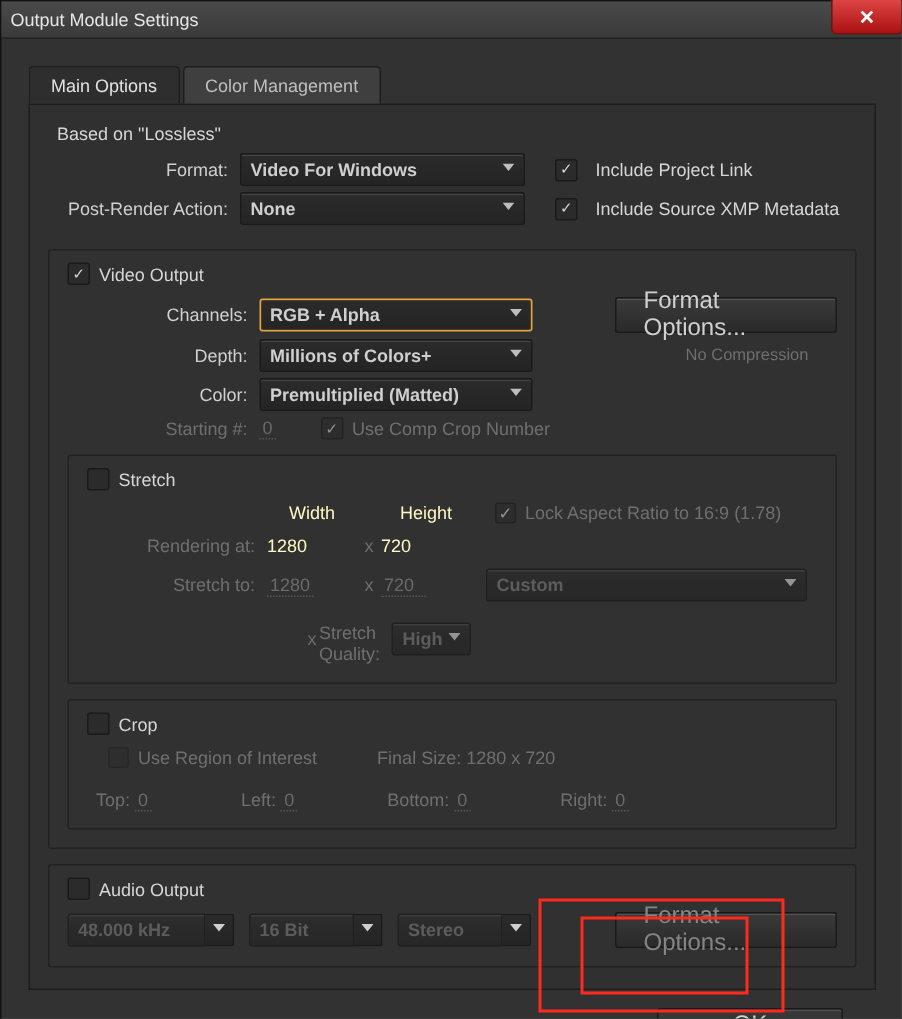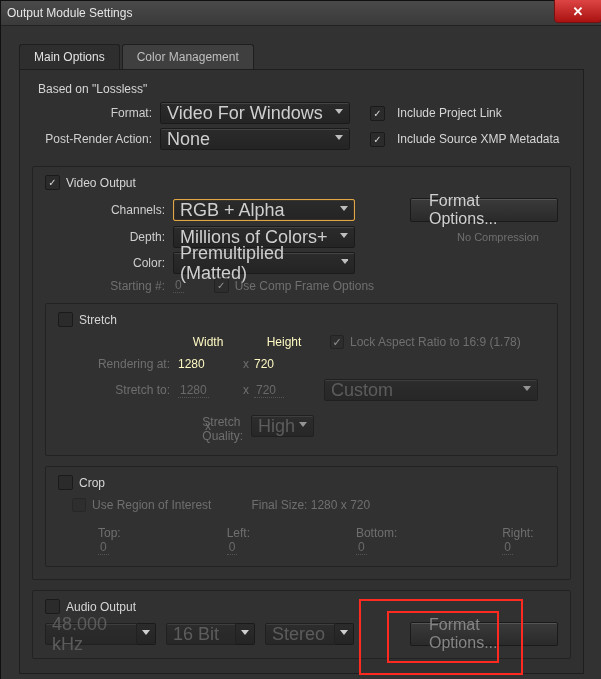--- a/index.html
+++ b/index.html
@@ -36,21 +36,22 @@
   .label-right.dim{color:var(--text-mute);}
   .select, .text-input{
     background:linear-gradient(#2b2b2b,#242424);
     border:1px solid #1a1a1a;
     color:#cfcfcf;
     height:20px;line-height:20px;
     padding:0 6px;
     display:flex;align-items:center;justify-content:space-between;
     border-radius:2px;
     box-shadow:inset 0 1px 0 #444;
-    font-size:18px;
+    font-size:12px;
+    font-weight:bold;
   }
   .select .caret{margin-left:4px;opacity:0.9;}
   .select.accent{border:1px solid var(--accent);box-shadow:0 0 1px var(--accent) inset;}
   .btn{
     background:linear-gradient(#3a3a3a,#2a2a2a);
     border:1px solid #1a1a1a;color:#d0d0d0;height:22px;
     padding:0 18px;border-radius:2px;display:inline-flex;align-items:center;justify-content:center;
     font-size:16px;box-shadow:inset 0 1px 0 #555;cursor:pointer;
   }
   .btn.dim{color:#858585;}
@@ -60,21 +61,21 @@
   .underv{color:#8a8a8a;border-bottom:1px dotted #555;padding:0 2px;}
   .underv.dim{color:#6a6a6a;}
   .muted{color:var(--text-mute);}
   .small{font-size:11px;}
   .section-grid{display:grid;grid-template-columns:120px 60px 16px 60px 1fr;align-items:center;row-gap:8px;}
   .section-grid .lbl{text-align:right;padding-right:8px;color:var(--text-mute);}
   .section-grid .x{color:var(--text-mute);text-align:center;}
   .section-grid .val{color:#fef9c3;}
   .section-grid .underv{display:inline-block;min-width:26px;text-align:left;}
   .crop-row{display:flex;align-items:center;gap:60px;margin-top:14px;}
-  .crop-row .pair{color:var(--text-mute);margin-left:34px;}
+  .crop-row .pair{color:var(--text-mute);}
   .footer{display:flex;justify-content:flex-end;padding:12px 22px 4px 0;}
   .ok-btn{width:86px;}
   .highlight-box{position:absolute;border:2px solid #ff2a1f;pointer-events:none;}
   .audio-row{display:flex;align-items:center;gap:10px;margin-top:6px;}
   .split-select{display:flex;}
   .split-select .select{border-top-right-radius:0;border-bottom-right-radius:0;}
   .split-select .caretbox{width:18px;height:20px;border:1px solid #1a1a1a;border-left:none;background:linear-gradient(#2b2b2b,#242424);display:flex;align-items:center;justify-content:center;border-top-right-radius:2px;border-bottom-right-radius:2px;}
   svg.caret{width:8px;height:8px;}
   svg.caret polygon{fill:#cfcfcf;}
   .spacer{flex:1;}
@@ -174,21 +175,21 @@
                 <polygon points="0,0 8,0 4,5"></polygon>
               </svg>
           </div>
         </div>
 
         <div class="row">
           <div class="label-right dim">Starting #:</div>
           <span class="underv dim">0</span>
           <div style="width:30px"></div>
           <span class="checkbox" style="opacity:0.6">✓</span>
-          <span class="cb-label muted">Use Comp Frame Options</span>
+          <span class="cb-label muted">Use Comp Crop Number</span>
         </div>
 
         <div class="fieldset">
           <div class="legend-row">
             <span class="checkbox"></span>
             <span>Stretch</span>
           </div>
 
           <div class="section-grid">
             <div></div>

